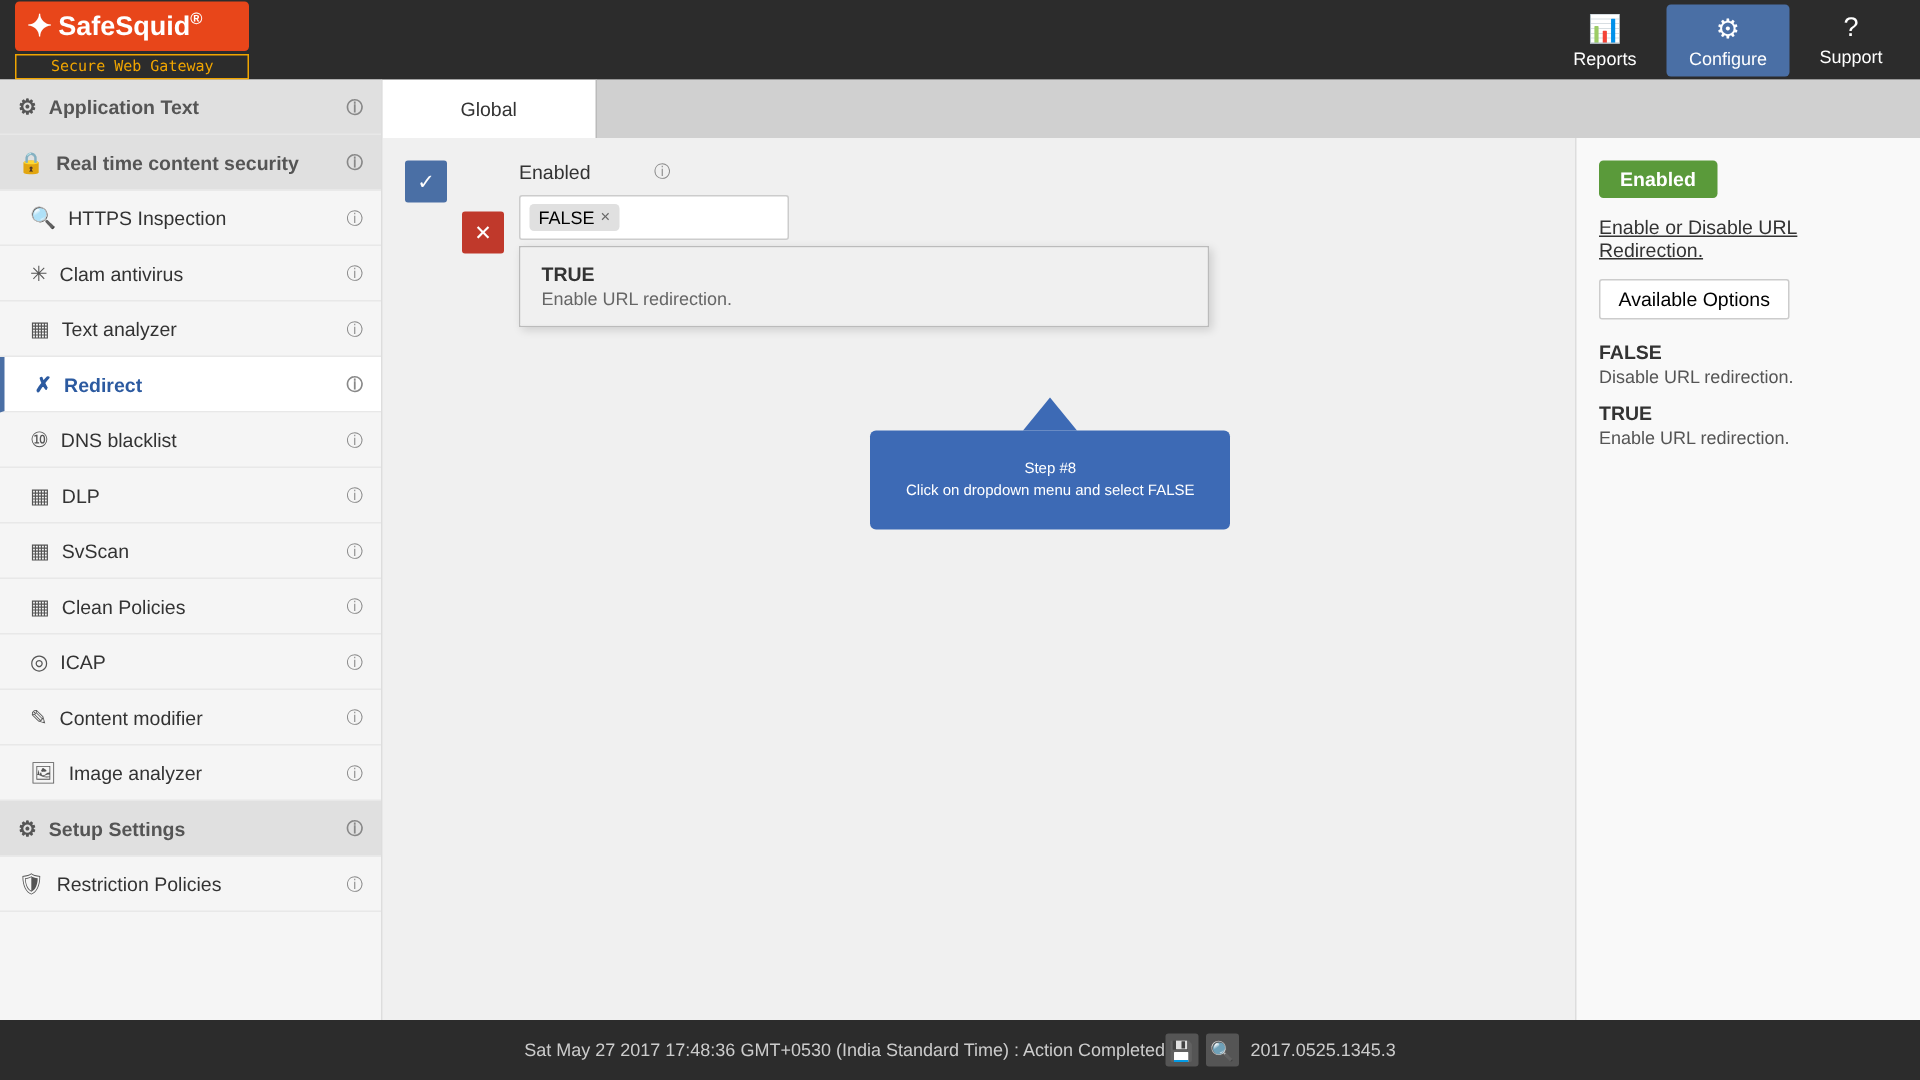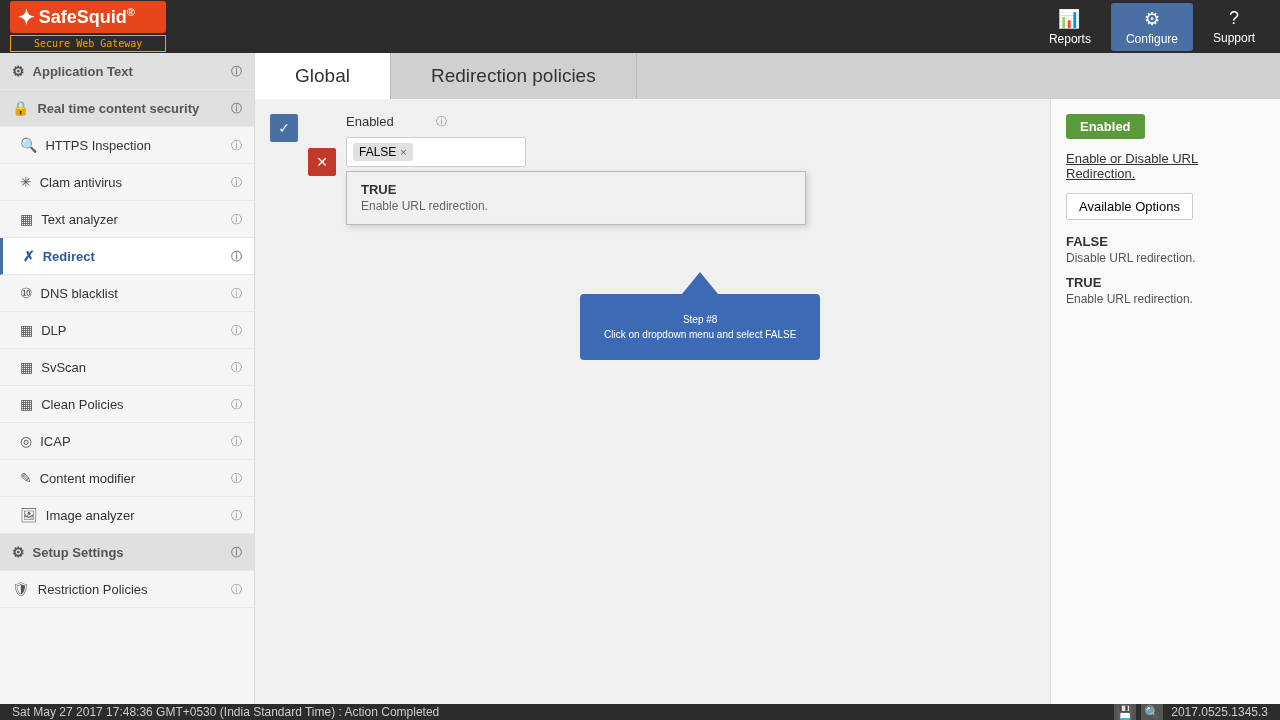--- a/index.html
+++ b/index.html
@@ -111,23 +111,23 @@
       overflow: hidden;
     }
 
     
     .tab-bar {
       display: flex;
       background: #d0d0d0;
       flex-shrink: 0;
     }
     .tab {
-      padding: 12px 40px;
-      cursor: pointer;
-      font-size: 19px;
+      padding: 12px 52px;
+      cursor: pointer;
+      font-size: 13px;
       color: #333;
       border-right: 1px solid #bbb;
     }
     .tab.active {
       background: #fff;
       color: #333;
       font-weight: normal;
     }
     .tab:not(.active) { background: #d0d0d0; }
 
@@ -333,24 +333,24 @@
       margin-bottom: 10px;
     }
 
     
     .statusbar {
       background: #2c2c2c;
       color: #ccc;
       font-size: 12px;
       padding: 5px 12px;
       display: flex;
-      justify-content: space-between;
-      align-items: center;
-      flex-shrink: 0;
-      height: 16px;
+      justify-content: center;
+      align-items: center;
+      flex-shrink: 0;
+      height: 40px;
     }
     .statusbar-right {
       display: flex;
       align-items: center;
       gap: 8px;
     }
     .statusbar-icons {
       display: flex;
       align-items: center;
       gap: 5px;
@@ -476,23 +476,20 @@
       <span>Restriction Policies</span>
       <span class="help-icon">ⓘ</span>
     </div>
   </div>
 
   <div class="content-area">
 
     <div class="tab-bar">
       <div class="tab active">
         <span>Global</span>
-      </div>
-      <div class="tab">
-        <span>Redirection policies</span>
       </div>
     </div>
 
     <div class="main-content">
 
       <div class="center-panel">
 
         <div class="form-row">
 
           <button class="btn-blue">

